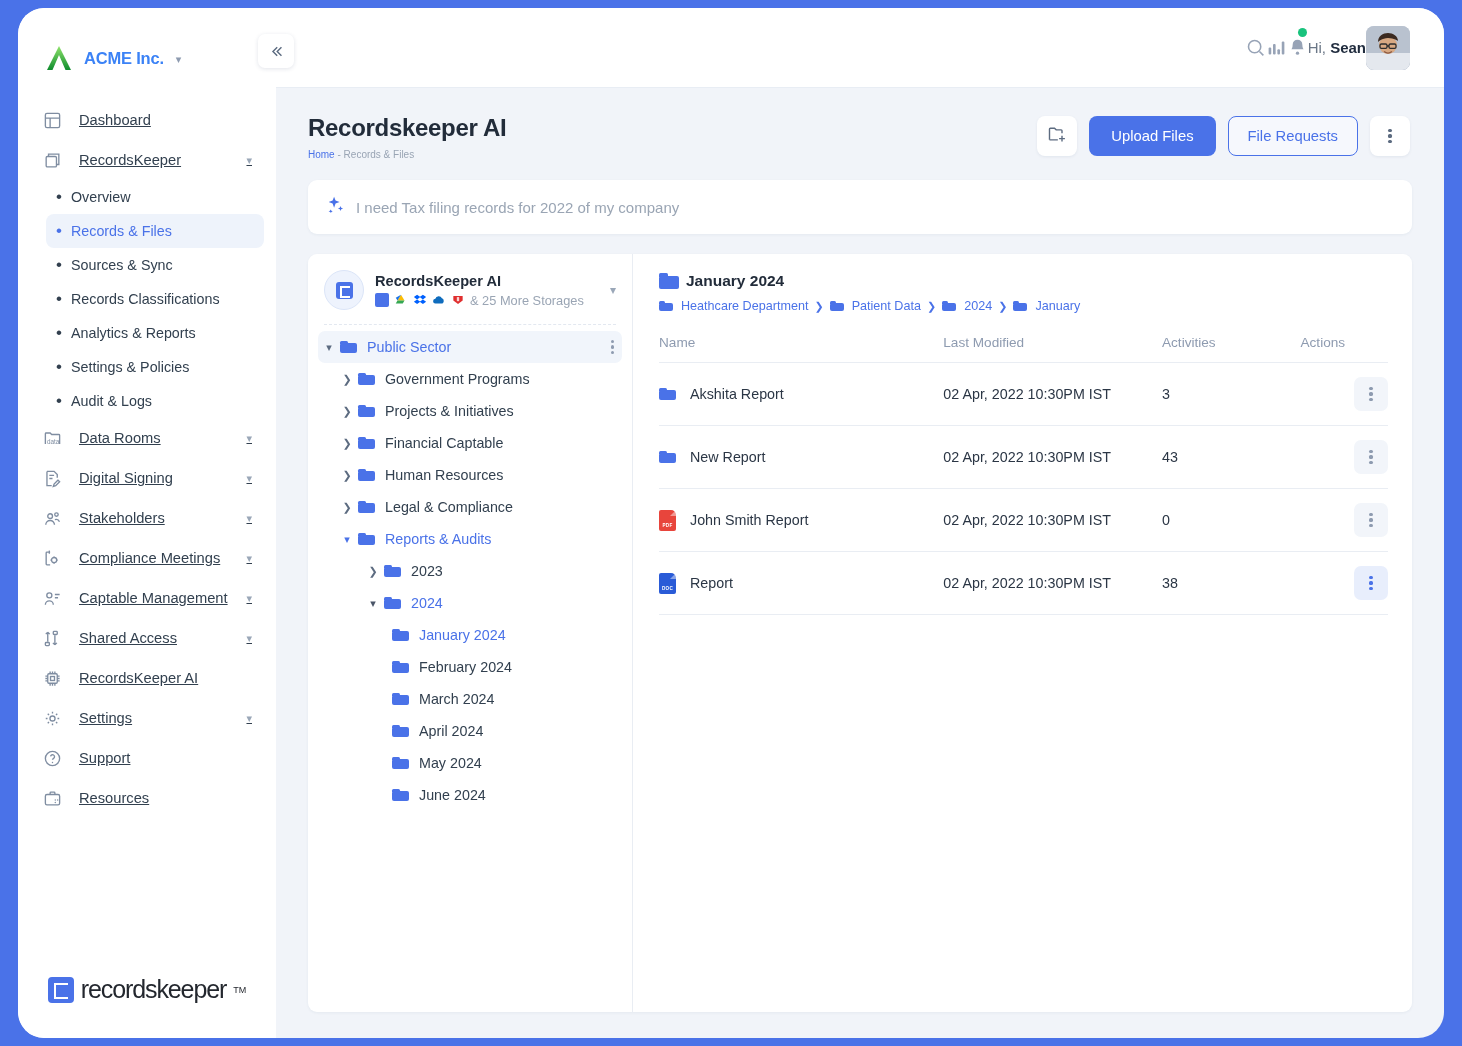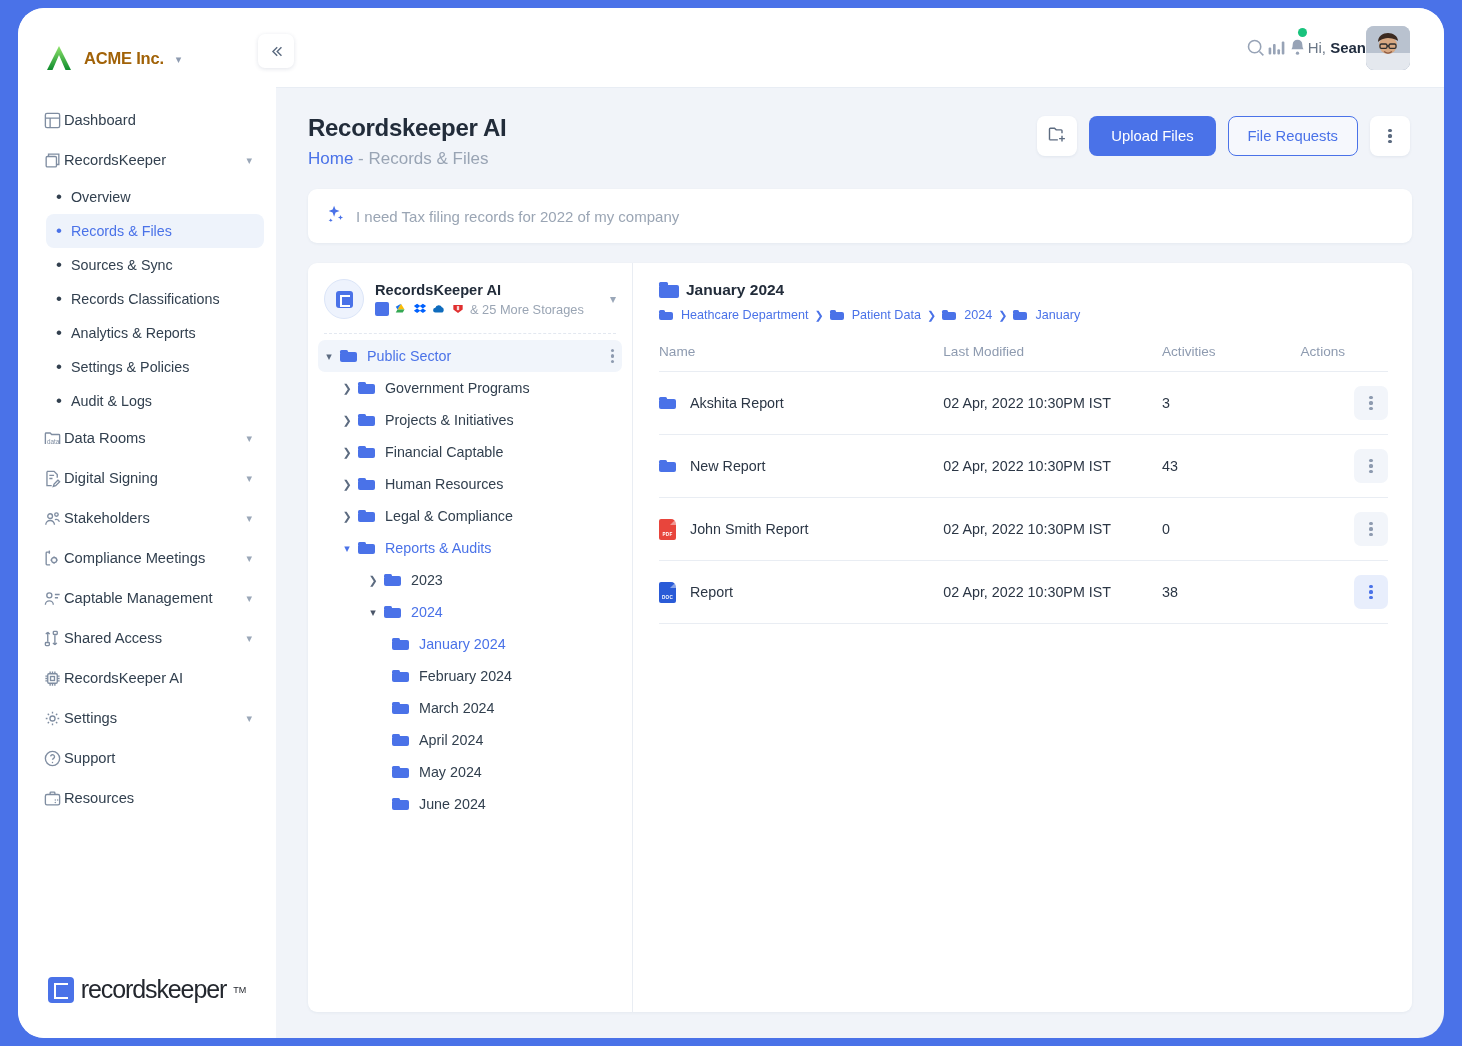--- a/index.html
+++ b/index.html
@@ -41,42 +41,43 @@
     padding: 26px 0 0 26px;
     height: 74px;
   }
   .brand-logo {
     width: 30px; height: 30px;
     position: relative;
   }
   .brand-name {
     font-size: 16.5px;
     font-weight: bold;
-    color: #a16207;
+    color: #3b82f6;
     letter-spacing: -0.2px;
   }
   .brand-caret {
     color: #8e9bb0;
     font-size: 11px;
     margin-left: 2px;
     margin-top: 3px;
   }
 
   .nav { padding: 18px 12px 0 12px; }
 
   .nav-item {
     display: flex;
     align-items: center;
     height: 40px;
     padding: 0 12px;
     border-radius: 8px;
-    gap: 1px;
+    gap: 16px;
     cursor: pointer;
     color: #32404f;
     font-size: 14.7px;
+    text-decoration: underline;
   }
   .nav-item .ico { width: 21px; height: 21px; flex: 0 0 21px; display:flex; align-items:center; justify-content:center; color:#7f8da1; }
   .nav-item .lbl { flex: 1 1 auto; white-space: nowrap; }
   .nav-item .chev { color: #9aa7b8; font-size: 11px; }
 
   .sub-item {
     display: flex;
     align-items: center;
     height: 34px;
     margin: 0 0 0 16px;
@@ -153,21 +154,21 @@
   }
 
   
   #page-head {
     padding: 26px 34px 0 32px;
     display: flex;
     align-items: flex-start;
     justify-content: space-between;
   }
   #page-title { font-size: 24px; font-weight: bold; color:#222c3a; letter-spacing:-.3px; }
-  #breadcrumb-top { margin-top: 7px; font-size: 17px; color: #99a4b4; }
+  #breadcrumb-top { margin-top: 7px; font-size: 10px; color: #99a4b4; }
   #breadcrumb-top a { color: #4a72e8; text-decoration: none; }
 
   .head-actions { display: flex; align-items: center; gap: 12px; margin-top: 2px; }
   .icon-btn {
     width: 40px; height: 40px; background:#fff; border-radius: 8px;
     display:flex; align-items:center; justify-content:center;
     color:#5c6b80; cursor:pointer;
     box-shadow: 0 1px 3px rgba(40,60,100,.08);
   }
   .btn-primary {

